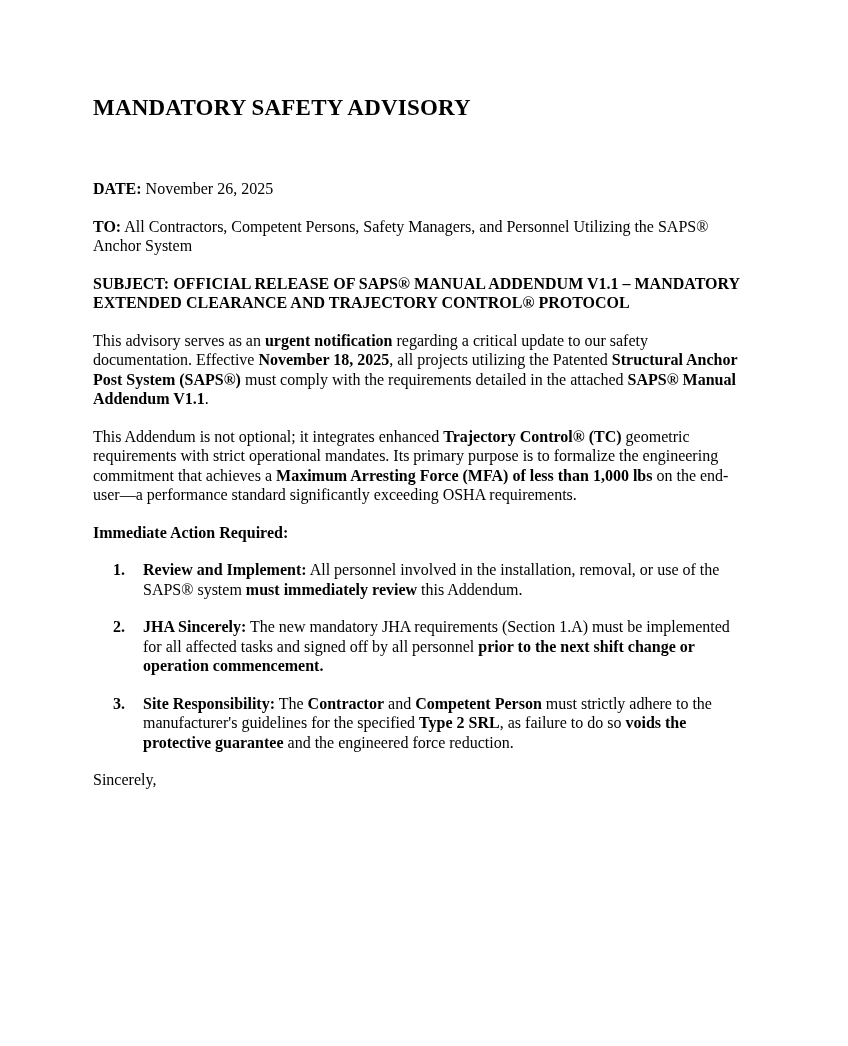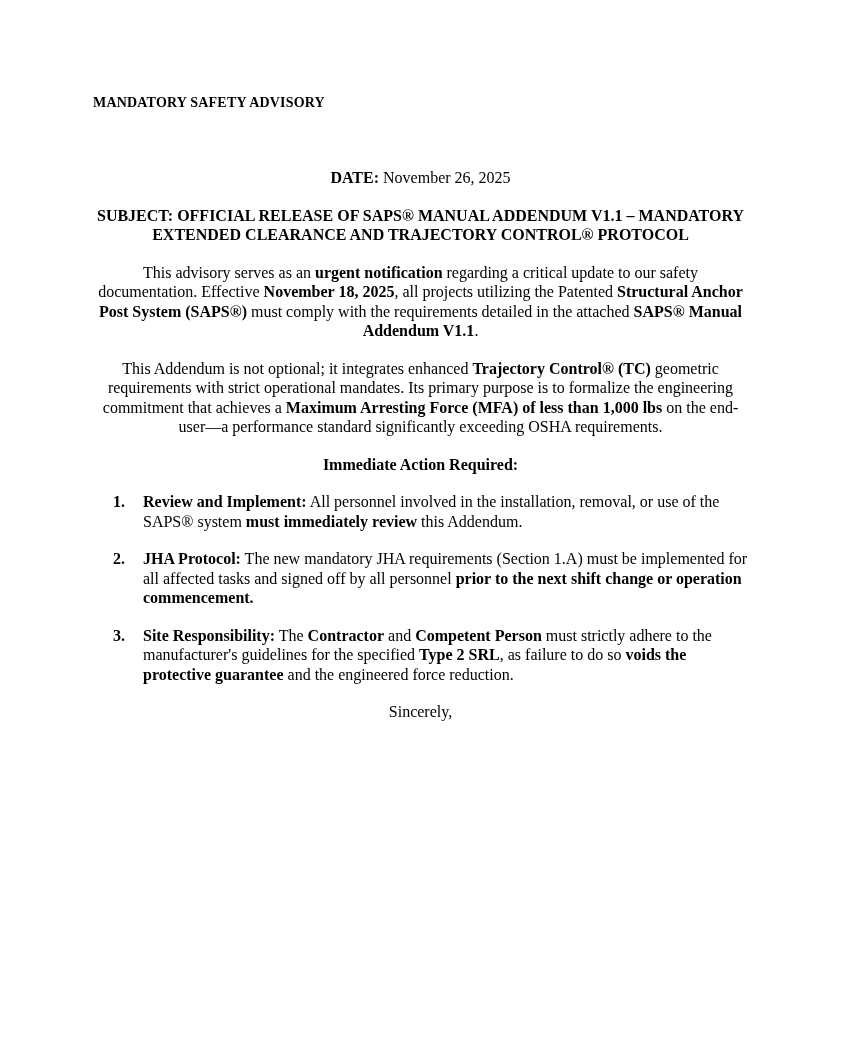--- a/index.html
+++ b/index.html
@@ -14,28 +14,27 @@
     background: #ffffff;
     box-sizing: border-box;
     padding: 94px 100px 40px 93px;
     font-family: "Liberation Serif", "DejaVu Serif", serif;
     font-size: 16px;
     line-height: 1.22;
     color: #000000;
     overflow: hidden;
   }
   .doc-title {
-    font-size: 14px;
+    font-size: 23px;
     font-weight: bold;
     margin: 0 0 57px 0;
     letter-spacing: 0.2px;
   }
   .paragraph {
     margin: 0 0 18px 0;
-    text-align: center;
   }
   .list-item {
     display: flex;
     margin: 0 0 18px 0;
     padding-left: 20px;
   }
   .list-number {
     font-weight: bold;
     width: 30px;
     flex: none;
@@ -47,31 +46,32 @@
     font-weight: bold;
   }
 </style>
 </head>
 <body>
 
 <div class="page">
   <h1 class="doc-title">MANDATORY SAFETY ADVISORY</h1>
   <div>
       <p class="paragraph"><span class="bold">DATE:</span><span> November 26, 2025</span></p>
+      <p class="paragraph"><span class="bold">TO:</span><span> All Contractors, Competent Persons, Safety Managers, and Personnel Utilizing the SAPS® Anchor System</span></p>
       <p class="paragraph"><span class="bold">SUBJECT: OFFICIAL RELEASE OF SAPS® MANUAL ADDENDUM V1.1 – MANDATORY EXTENDED CLEARANCE AND TRAJECTORY CONTROL® PROTOCOL</span></p>
       <p class="paragraph"><span>This advisory serves as an </span><span class="bold">urgent notification</span><span> regarding a critical update to our safety documentation. Effective </span><span class="bold">November 18, 2025</span><span>, all projects utilizing the Patented </span><span class="bold">Structural Anchor Post System (SAPS®)</span><span> must comply with the requirements detailed in the attached </span><span class="bold">SAPS® Manual Addendum V1.1</span><span>.</span></p>
       <p class="paragraph"><span>This Addendum is not optional; it integrates enhanced </span><span class="bold">Trajectory Control® (TC)</span><span> geometric requirements with strict operational mandates. Its primary purpose is to formalize the engineering commitment that achieves a </span><span class="bold">Maximum Arresting Force (MFA) of less than 1,000 lbs</span><span> on the end-user—a performance standard significantly exceeding OSHA requirements.</span></p>
       <p class="paragraph"><span class="bold">Immediate Action Required:</span></p>
       <div class="list-item">
         <span class="list-number">1.</span>
         <span class="list-text"><span class="bold">Review and Implement:</span><span> All personnel involved in the installation, removal, or use of the SAPS® system </span><span class="bold">must immediately review</span><span> this Addendum.</span></span>
       </div>
       <div class="list-item">
         <span class="list-number">2.</span>
-        <span class="list-text"><span class="bold">JHA Protocol:</span><span> The new mandatory JHA requirements (Section 1.A) must be implemented for all affected tasks and signed off by all personnel </span><span class="bold">prior to the next shift change or operation commencement.</span></span>
+        <span class="list-text"><span class="bold">JHA Sincerely:</span><span> The new mandatory JHA requirements (Section 1.A) must be implemented for all affected tasks and signed off by all personnel </span><span class="bold">prior to the next shift change or operation commencement.</span></span>
       </div>
       <div class="list-item">
         <span class="list-number">3.</span>
         <span class="list-text"><span class="bold">Site Responsibility:</span><span> The </span><span class="bold">Contractor</span><span> and </span><span class="bold">Competent Person</span><span> must strictly adhere to the manufacturer's guidelines for the specified </span><span class="bold">Type 2 SRL</span><span>, as failure to do so </span><span class="bold">voids the protective guarantee</span><span> and the engineered force reduction.</span></span>
       </div>
       <p class="paragraph"><span>Sincerely,</span></p>
     </div>
 </div>
 
 </body></html>

